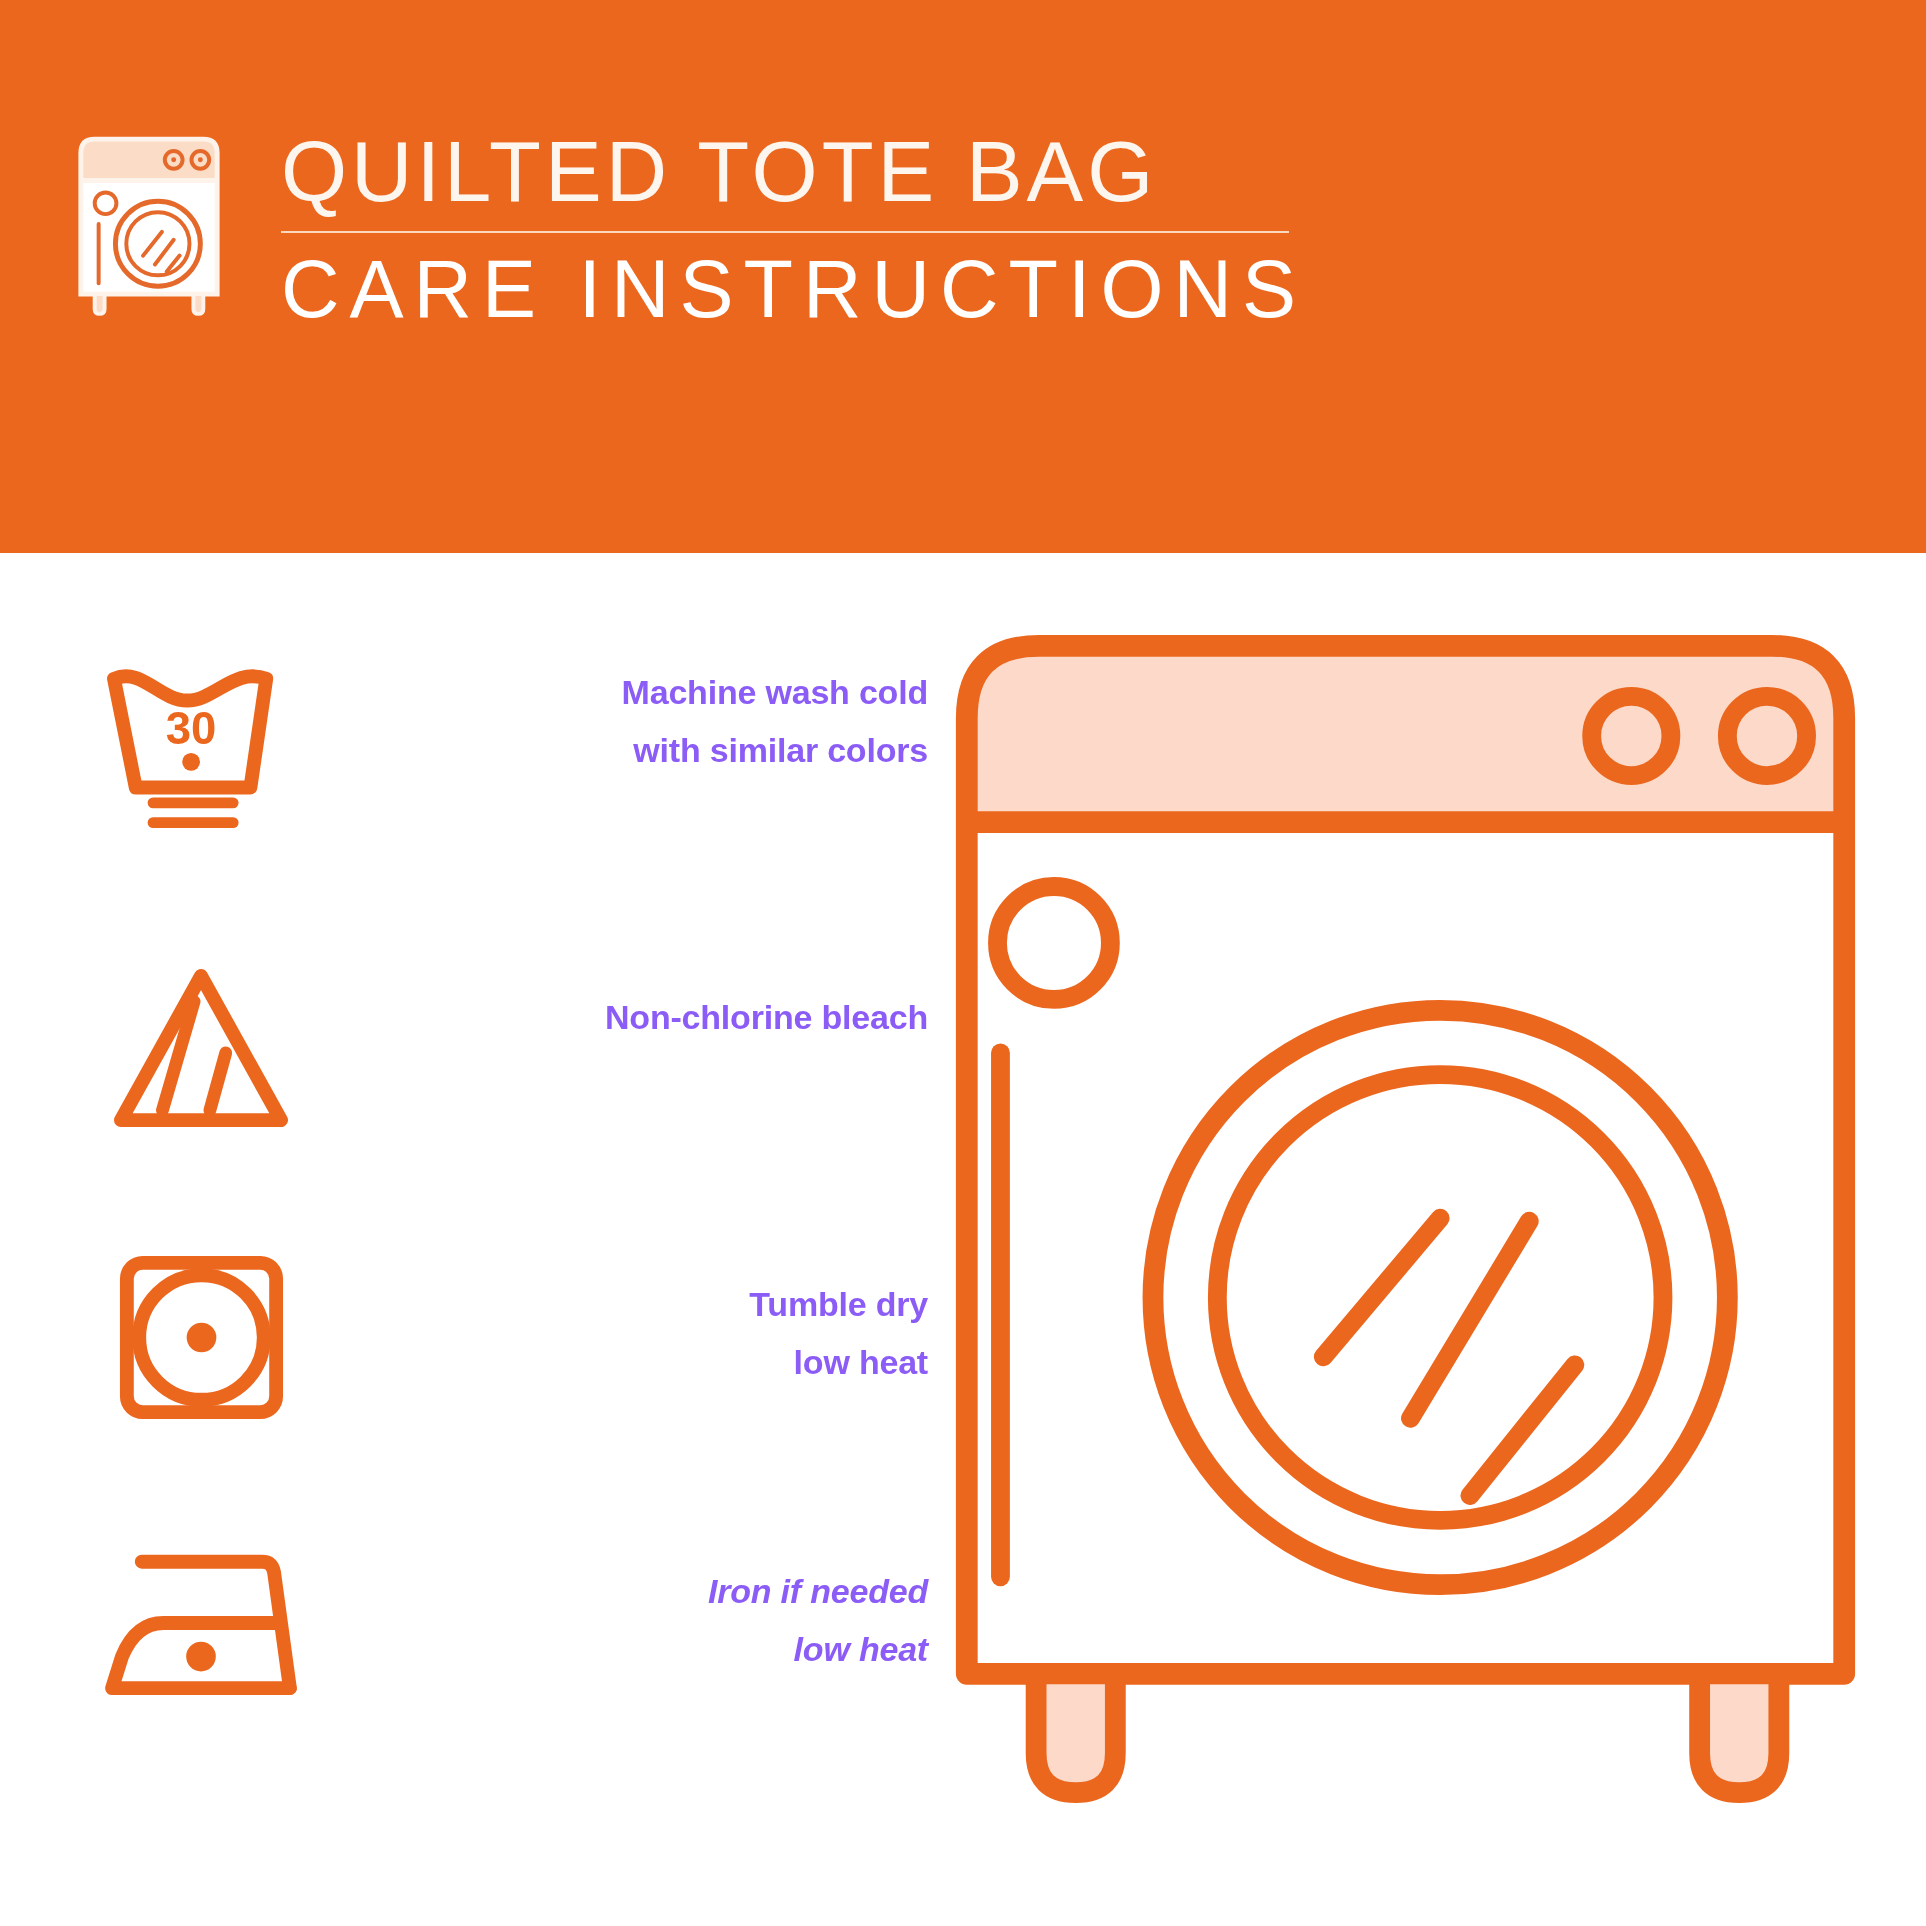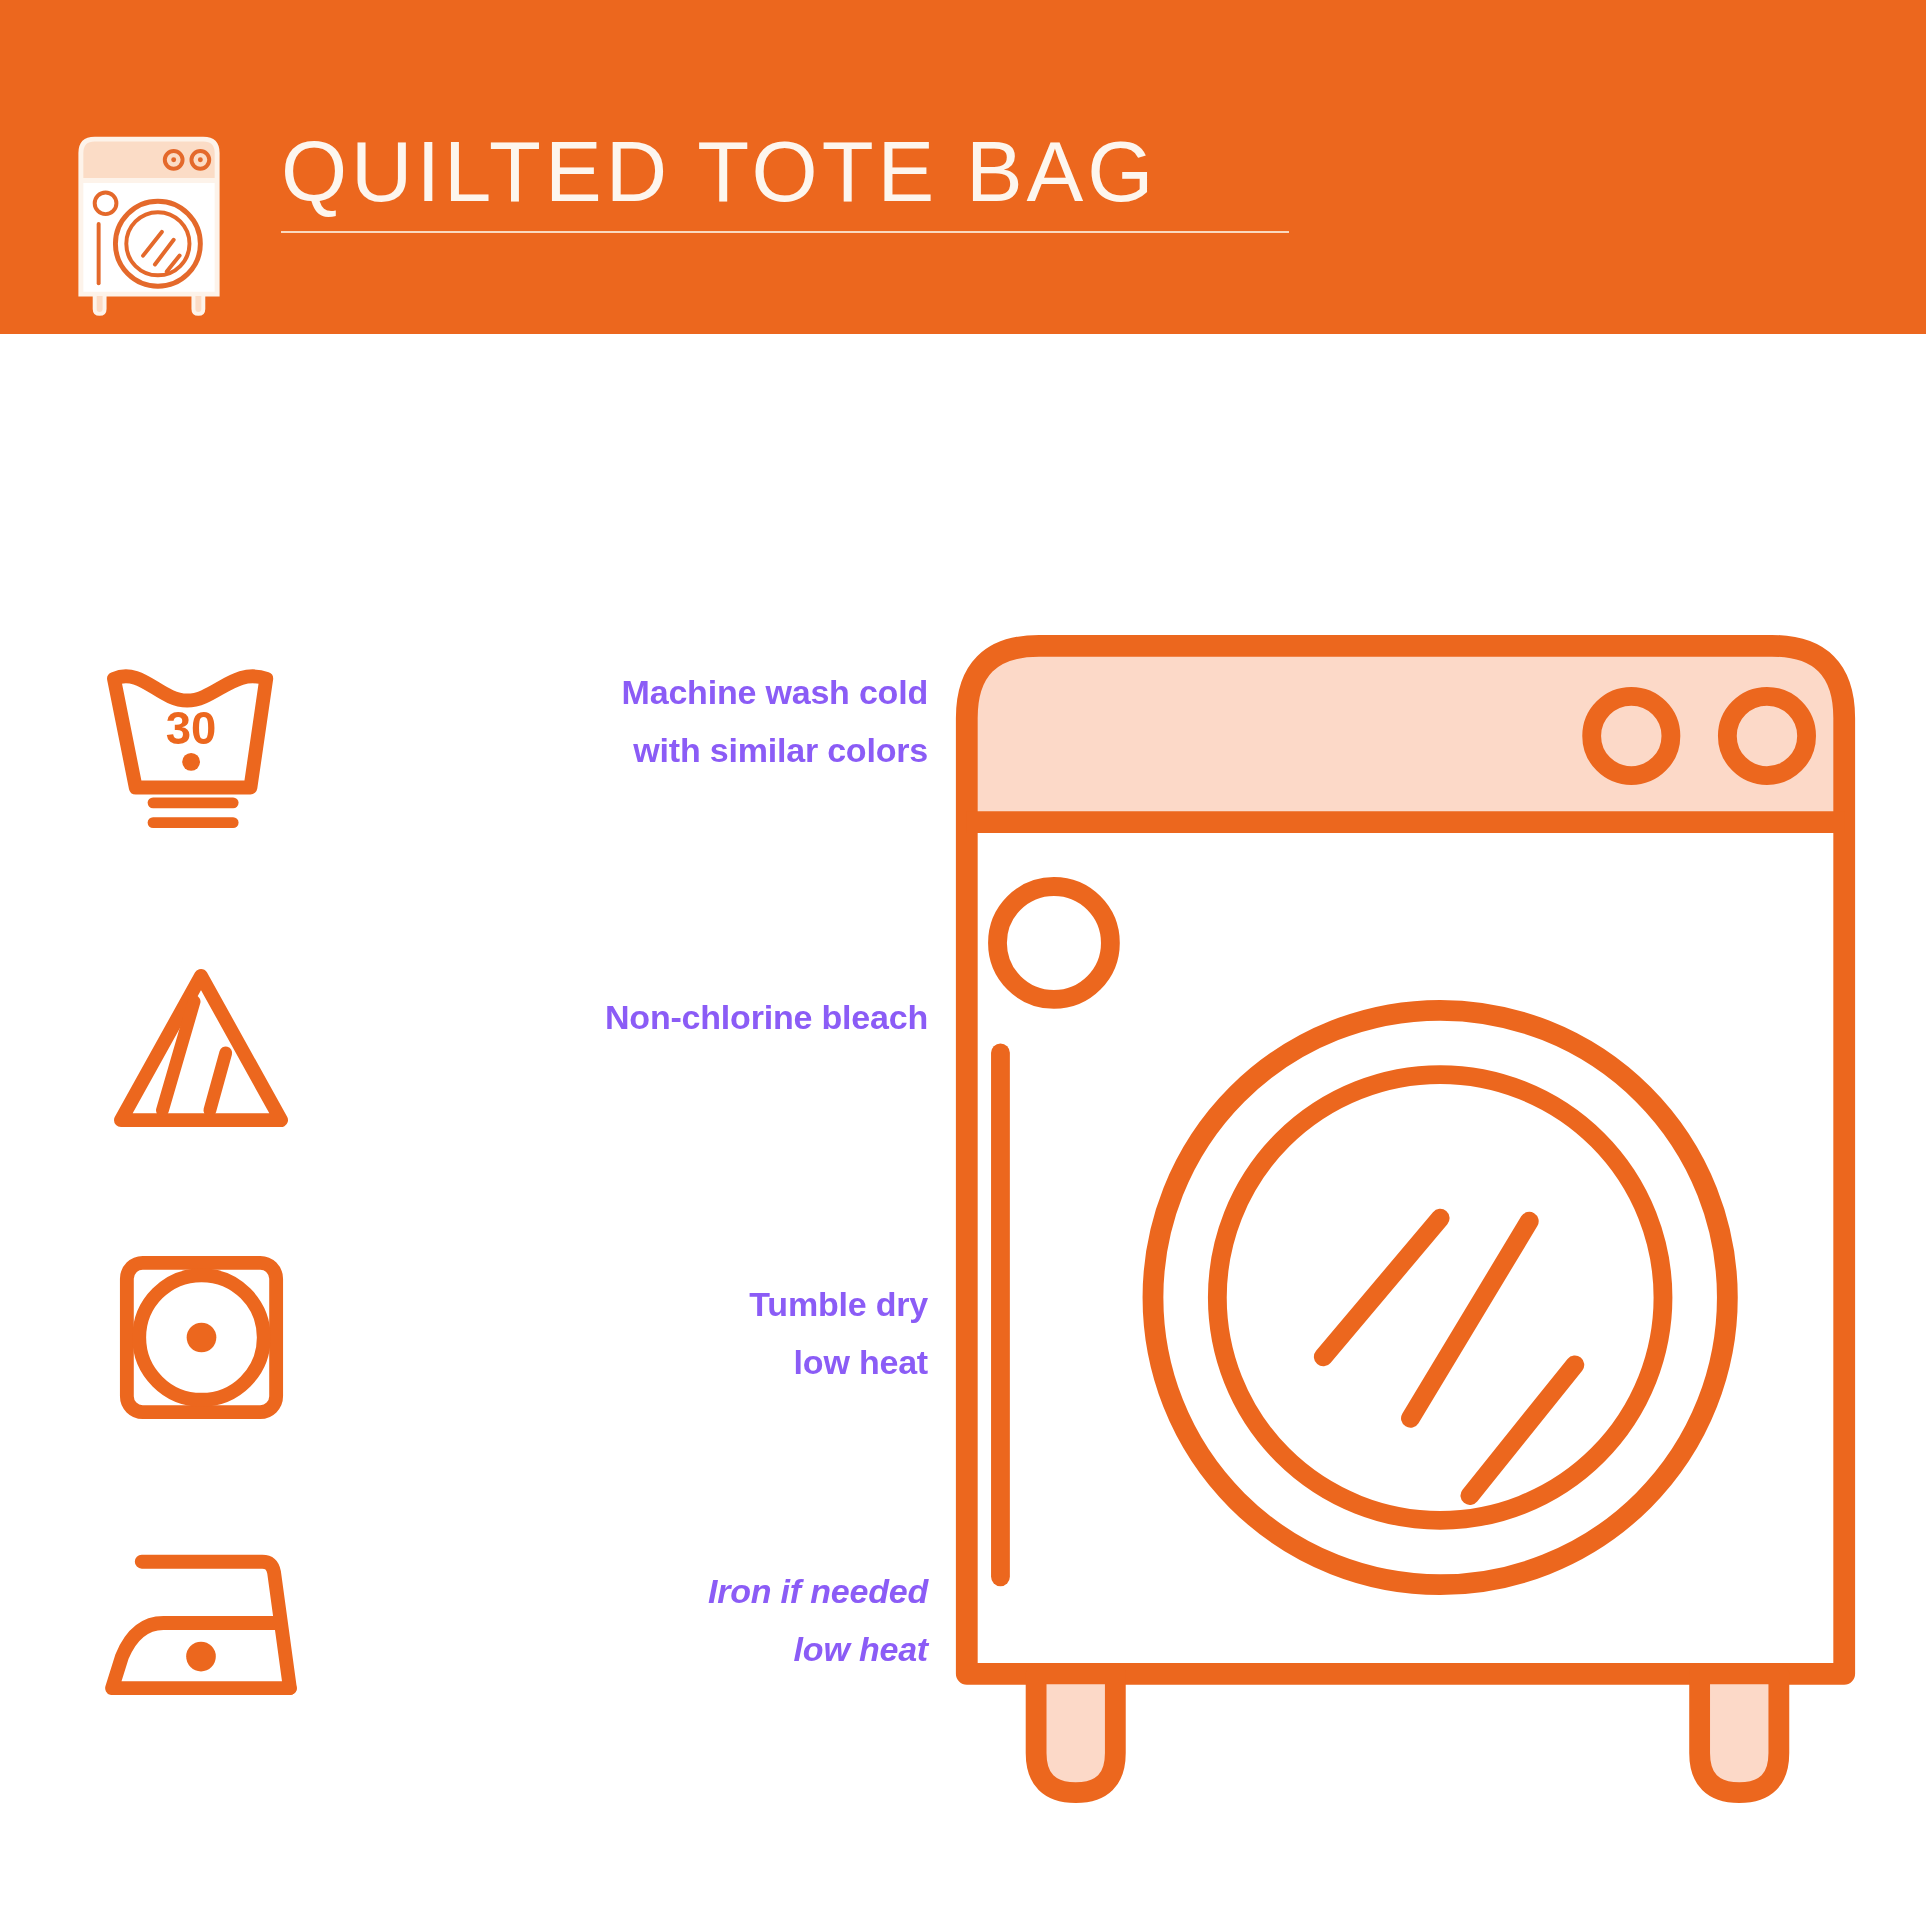--- a/index.html
+++ b/index.html
@@ -17,21 +17,21 @@
     background: #ffffff;
     overflow: hidden;
   }
 
   
   #header-band {
     position: absolute;
     left: 0;
     top: 0;
     width: 1927px;
-    height: 334px;
+    height: 553px;
     background: #EC671E;
   }
   #header-inner {
     position: absolute;
     left: 71px;
     top: 127px;
     width: 1218px;
     height: 213px;
   }
   #header-logo {
@@ -157,20 +157,21 @@
           <line x1="97" y1="140" x2="110" y2="124" stroke="#E4692B" stroke-width="4" stroke-linecap="round"></line>
 
           <path d="M24 163 L24 178 Q24 183 29 183 Q34 183 34 178 L34 163 Z" fill="#FBDCC6" stroke="#FDF3EA" stroke-width="4"></path>
           <path d="M124 163 L124 178 Q124 183 129 183 Q134 183 134 178 L134 163 Z" fill="#FBDCC6" stroke="#FDF3EA" stroke-width="4"></path>
         </svg>
       </div>
 
       <div id="header-text-block">
         <div id="title-line1">QUILTED TOTE BAG</div>
         <div id="title-divider"></div>
+        <div id="title-line2">CARE INSTRUCTIONS</div>
       </div>
 
     </div>
   </div>
 
   <div id="care-list">
 
     <div class="care-row" id="row-wash">
       <div class="care-icon-wrap">
         <svg viewBox="0 0 200 175" width="198" height="173" aria-hidden="true">

